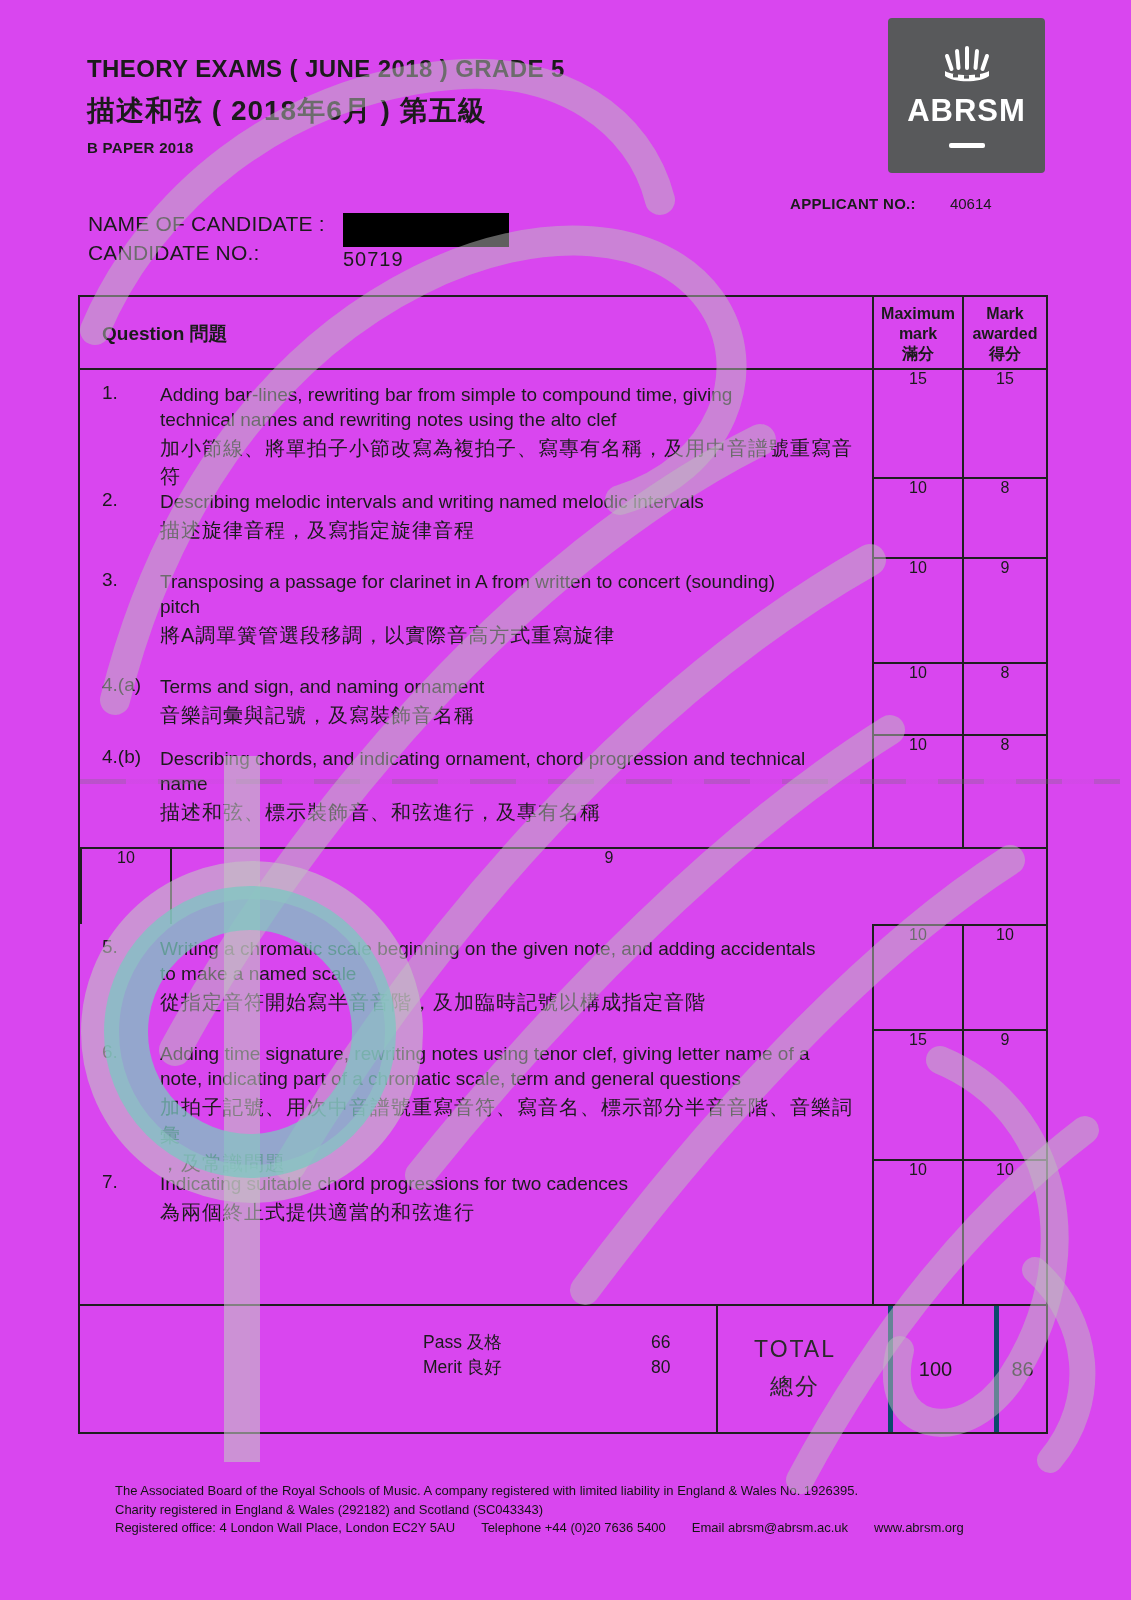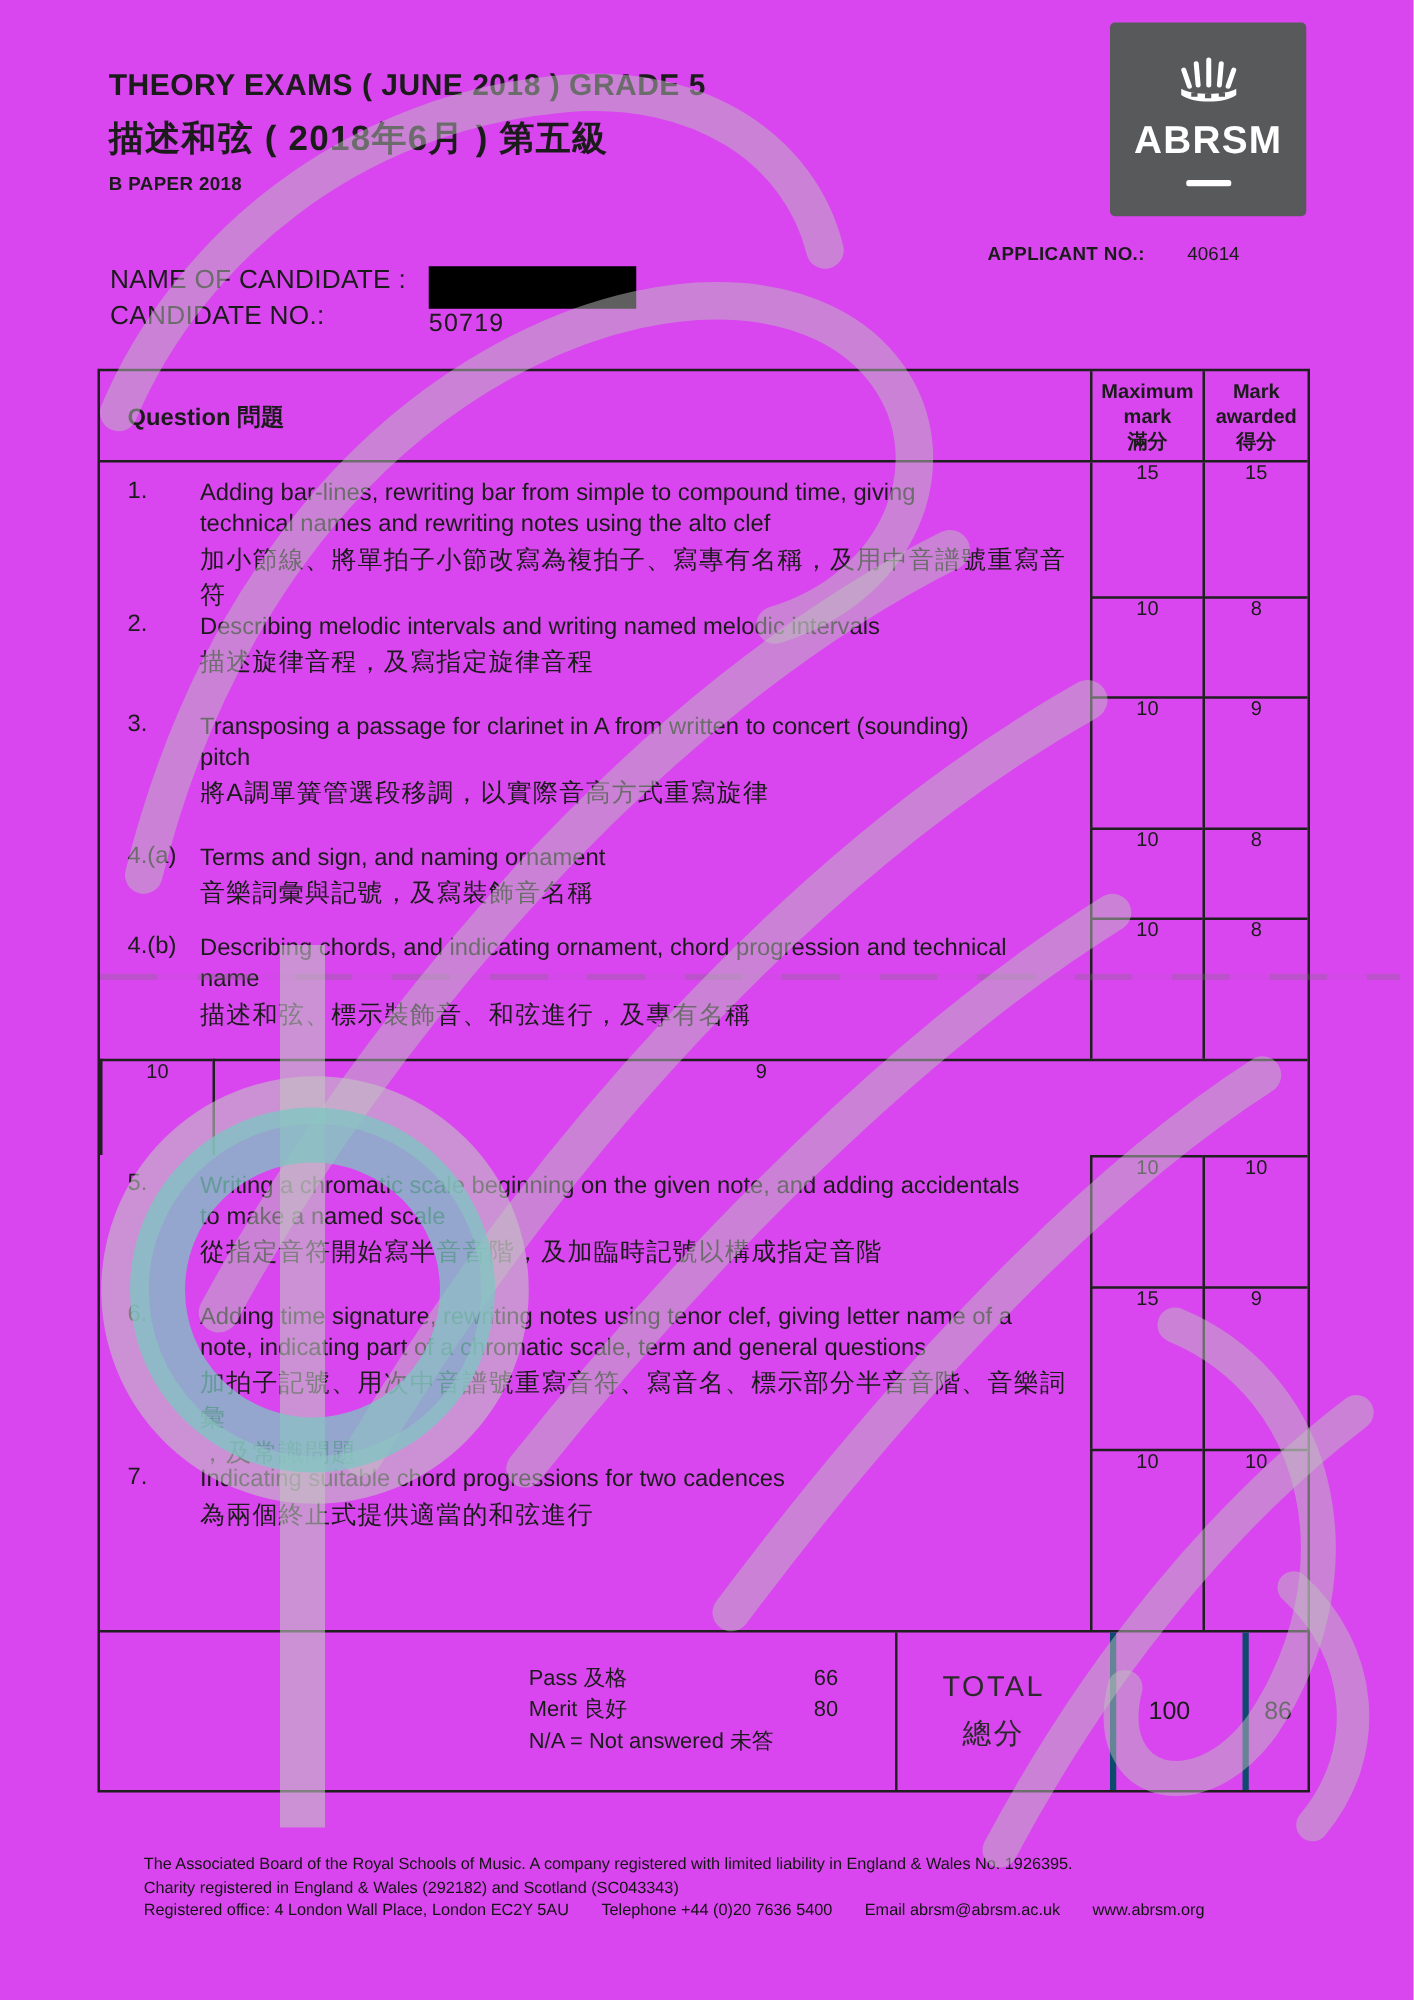--- a/index.html
+++ b/index.html
@@ -219,21 +219,20 @@
     </div>
 
     <div class="trow foot">
       <div class="fleft">
         <div class="lrow">
           <span class="llabel">Pass  及格</span><span class="lval">66</span>
         </div>
         <div class="lrow">
           <span class="llabel">Merit  良好</span><span class="lval">80</span>
         </div>
-        <div class="na">N/A = Not answered  未答</div>
       </div>
       <div class="ftotal">
         <div class="ten">TOTAL</div>
         <div class="tzh">總分</div>
       </div>
       <div class="fm">100</div>
       <div class="fm fa">86</div>
     </div>
   </div>
 

